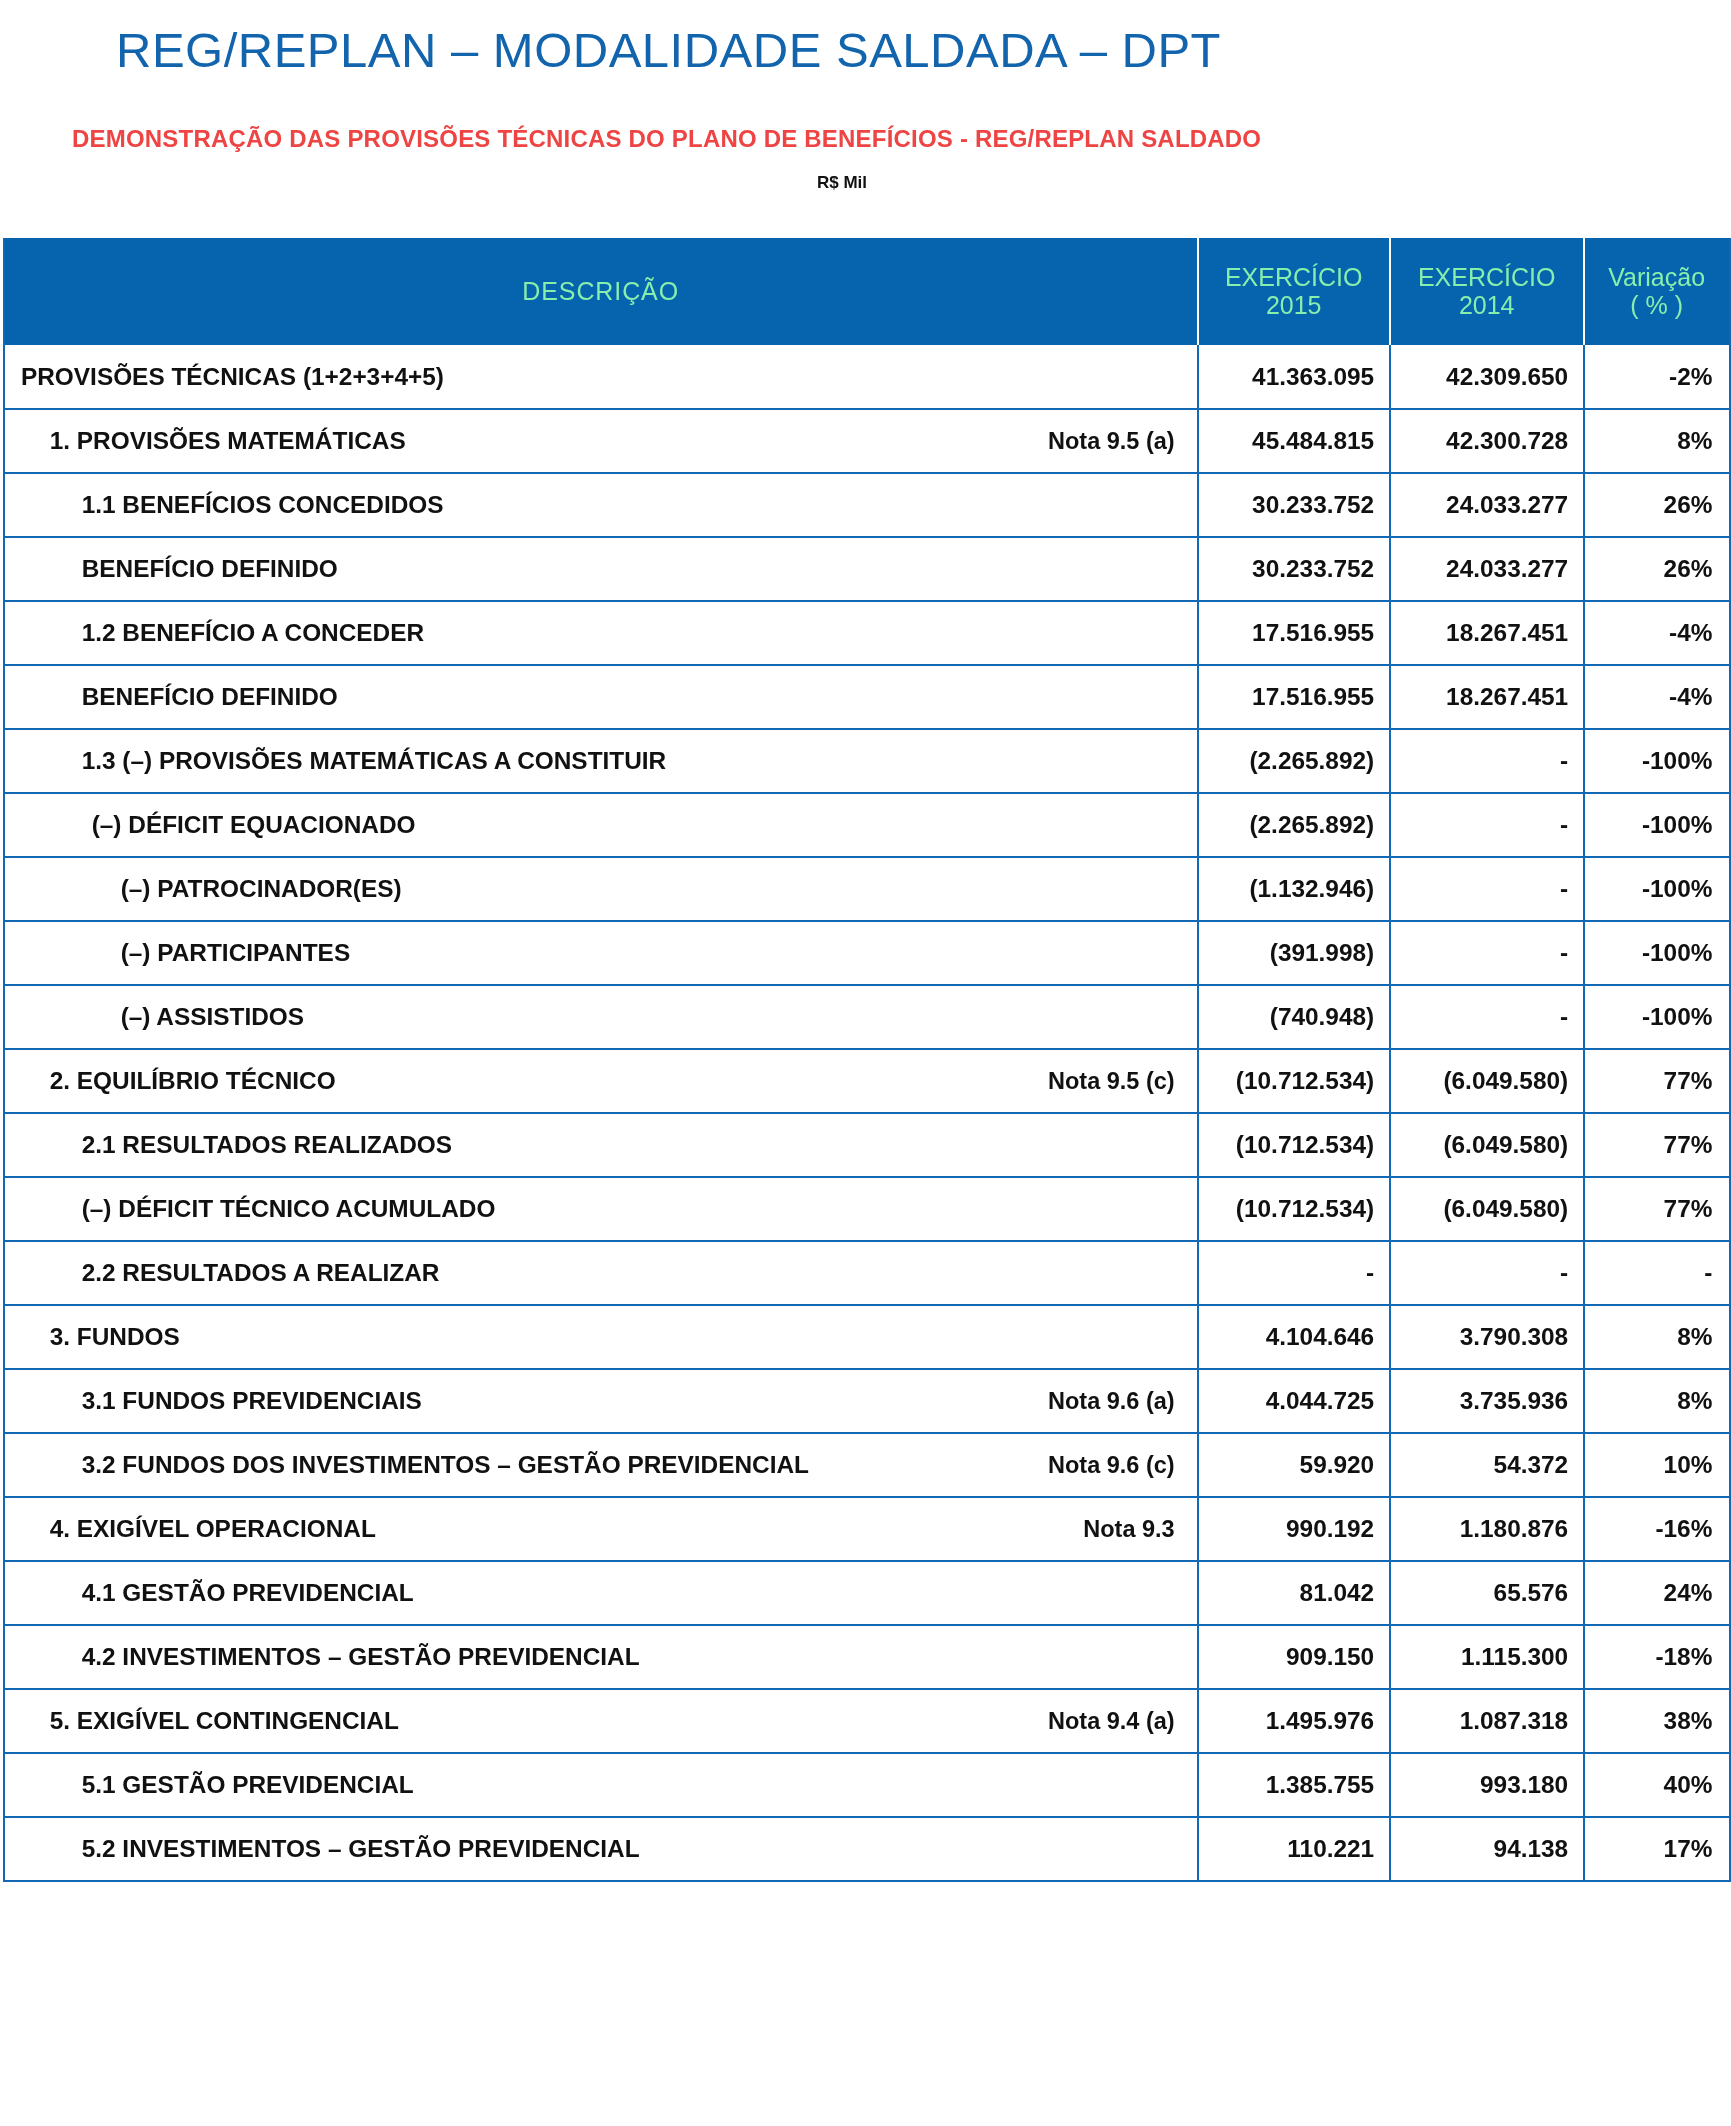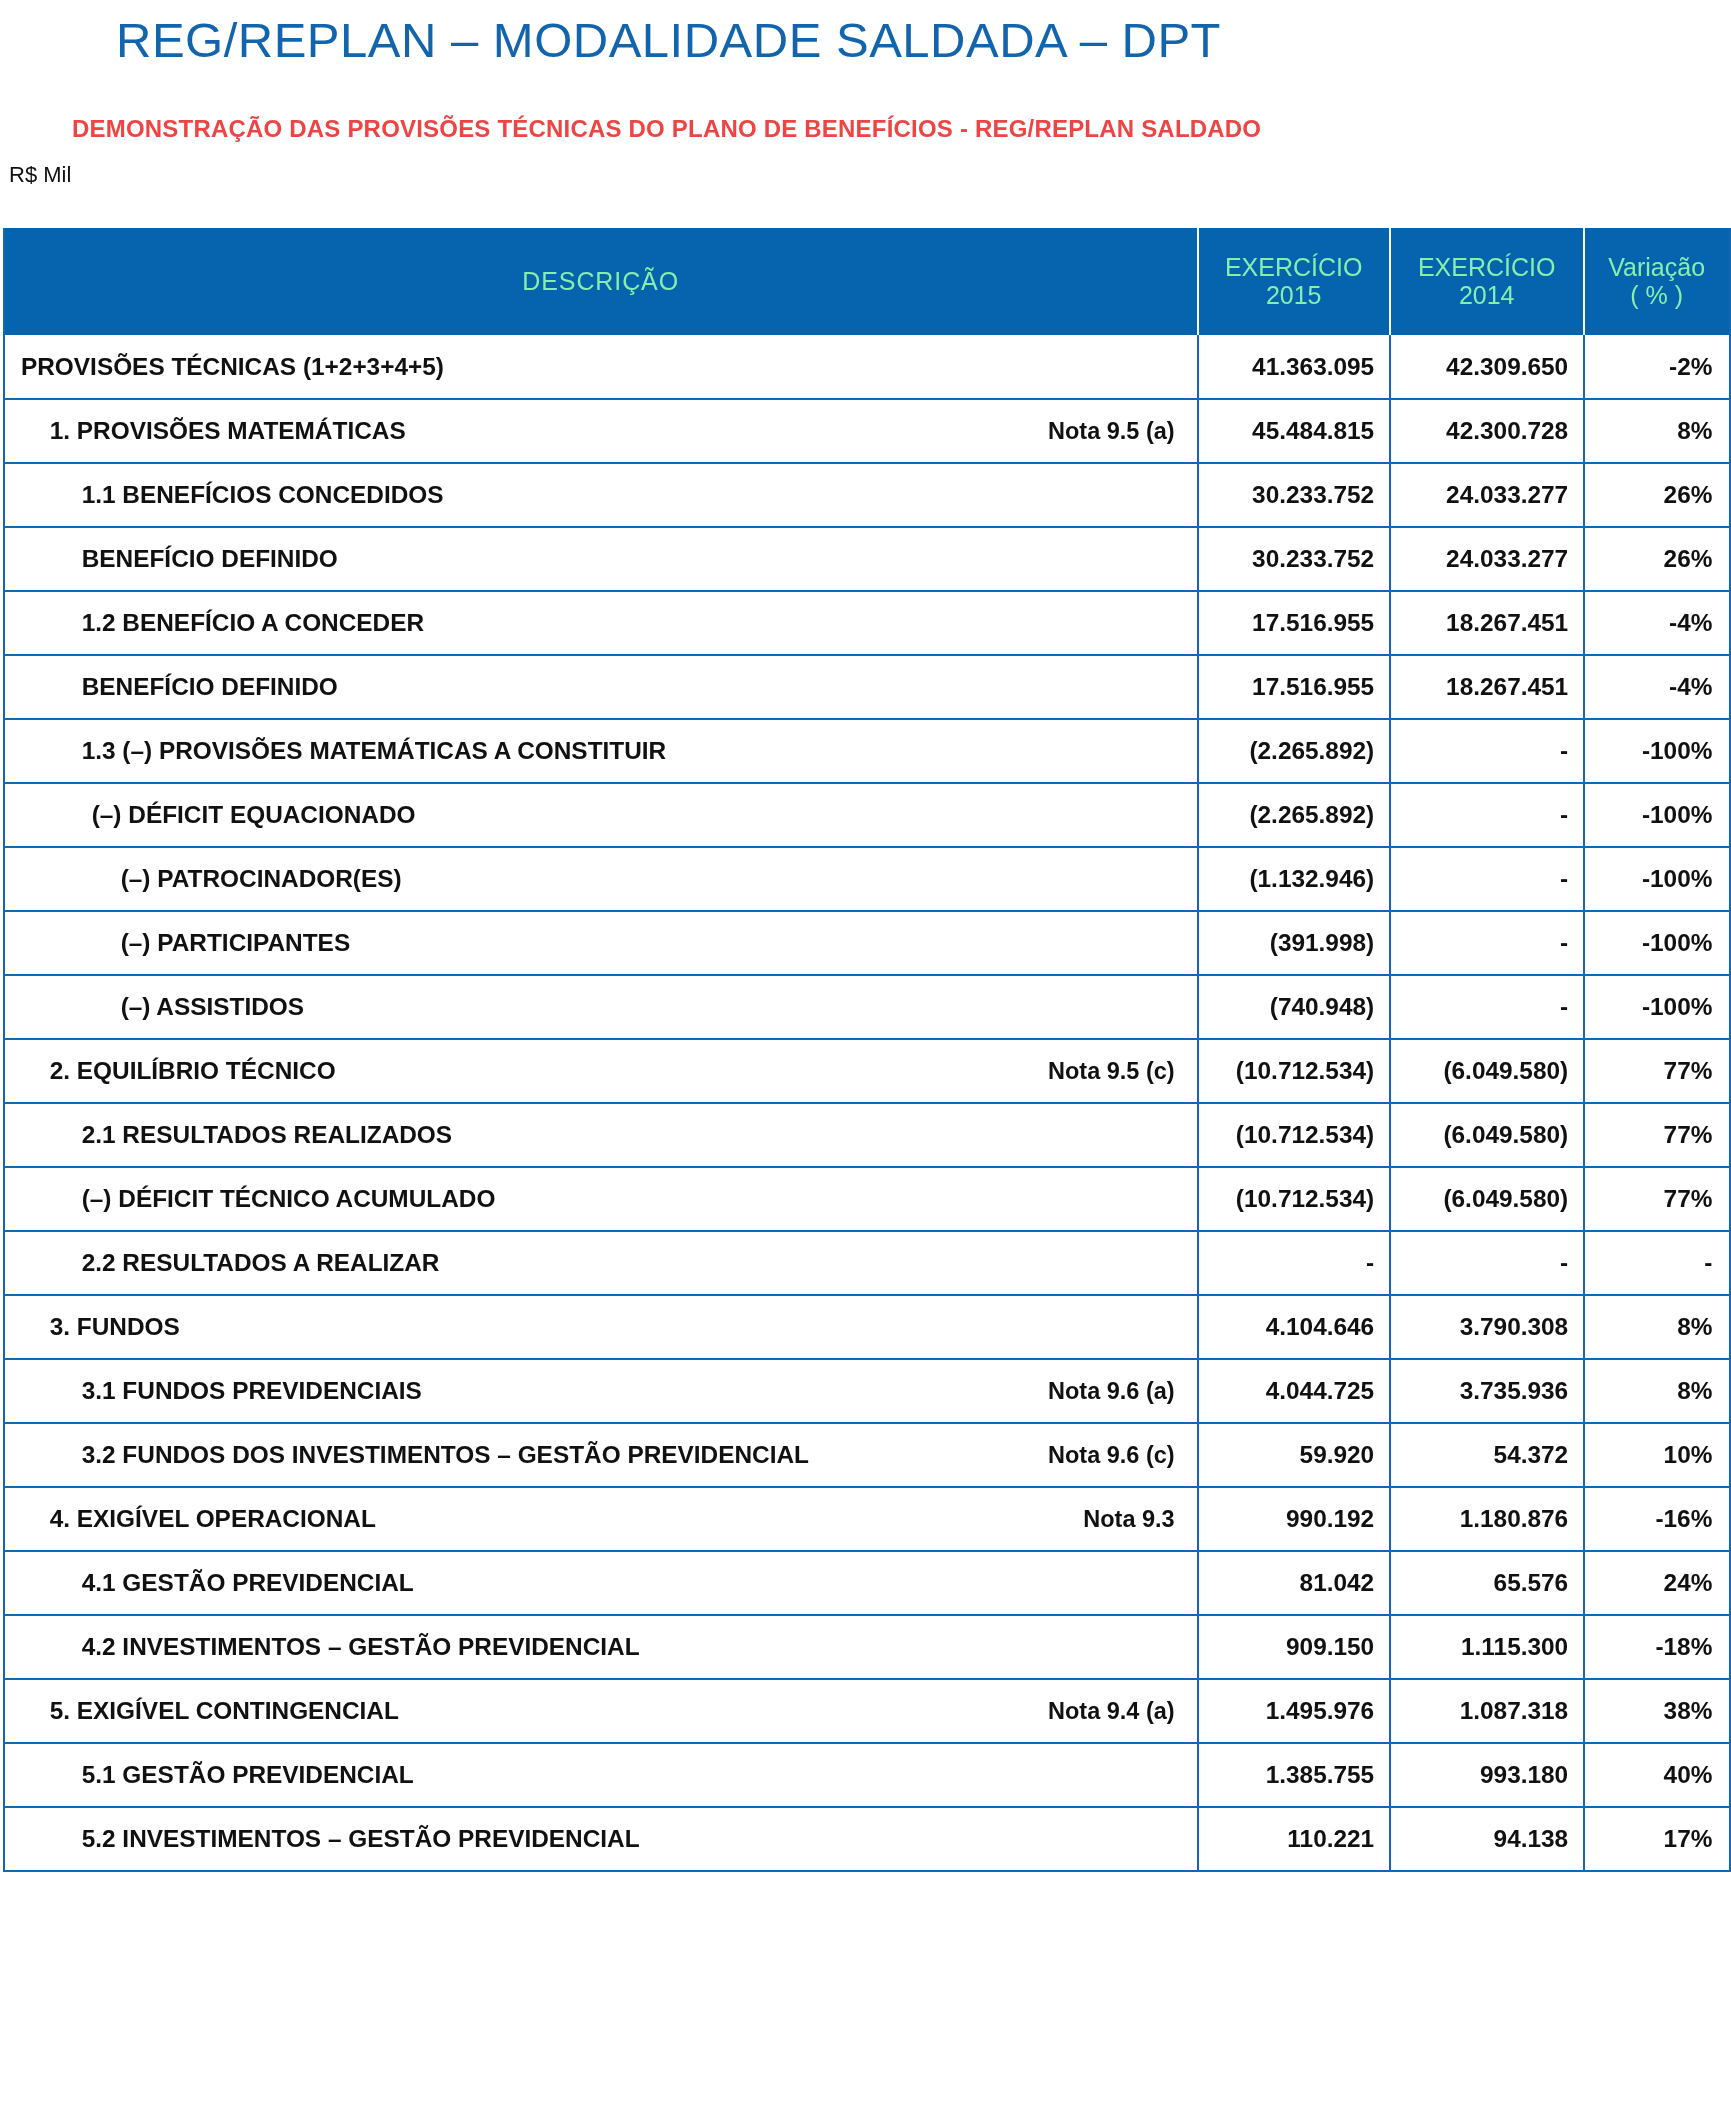--- a/index.html
+++ b/index.html
@@ -15,20 +15,21 @@
     font-family: "Liberation Sans", sans-serif;
     color: #111111;
     overflow: hidden;
   }
 
   .page {
     position: relative;
     width: 1731px;
     height: 2025px;
     padding: 9px;
+    margin-top: 10px;
   }
 
   
   .doc-title {
     color: #1264AD;
     font-size: 49px;
     font-weight: 400;
     letter-spacing: 0.5px;
     line-height: 1;
     margin: 0;
@@ -41,23 +42,23 @@
     font-size: 24px;
     font-weight: bold;
     letter-spacing: 0.2px;
     line-height: 1;
     margin: 0;
     padding: 52px 0 0 63px;
     white-space: nowrap;
   }
 
   .unit-note {
-    text-align: left;
-    font-size: 22px;
-    font-weight: 400;
+    text-align: center;
+    font-size: 17px;
+    font-weight: 700;
     color: #111111;
     margin: 0;
     padding: 22.6px 47px 0 0;
     line-height: 1;
   }
 
   
   .table-wrap {
     position: absolute;
     left: 2.7px;

